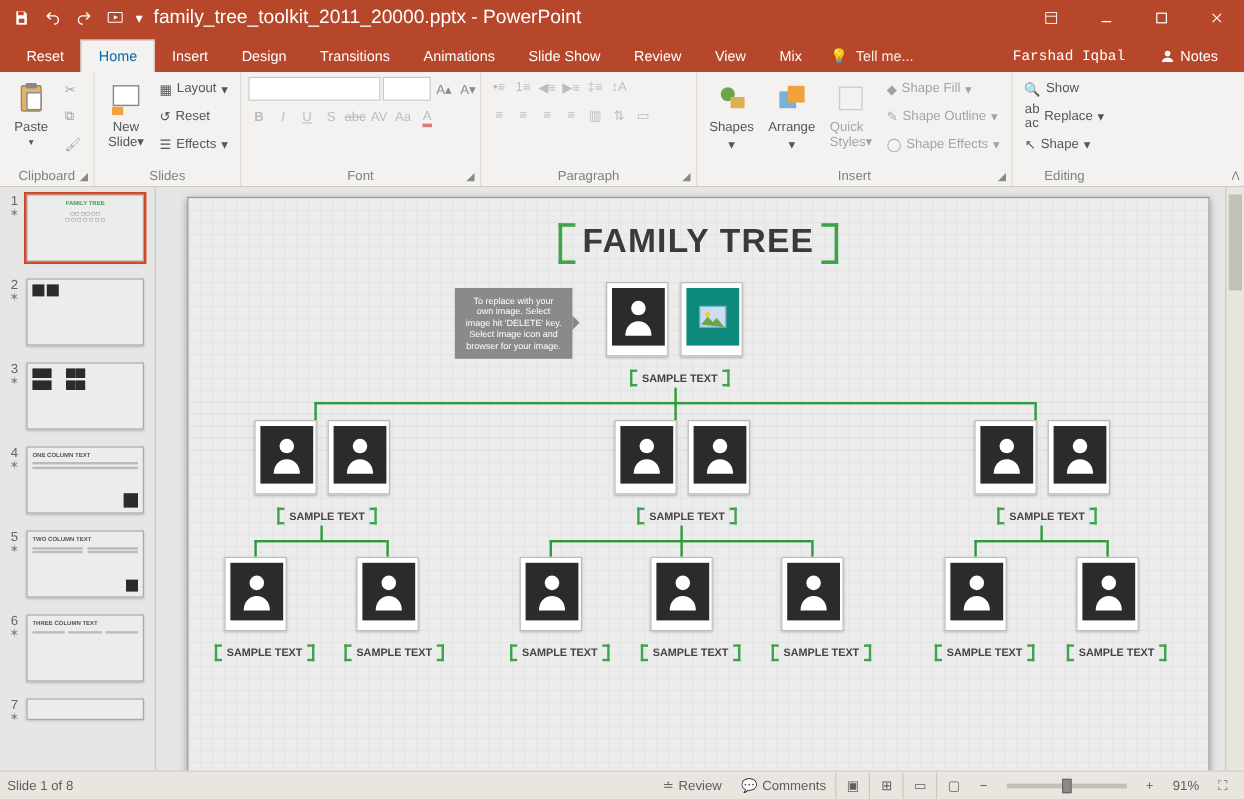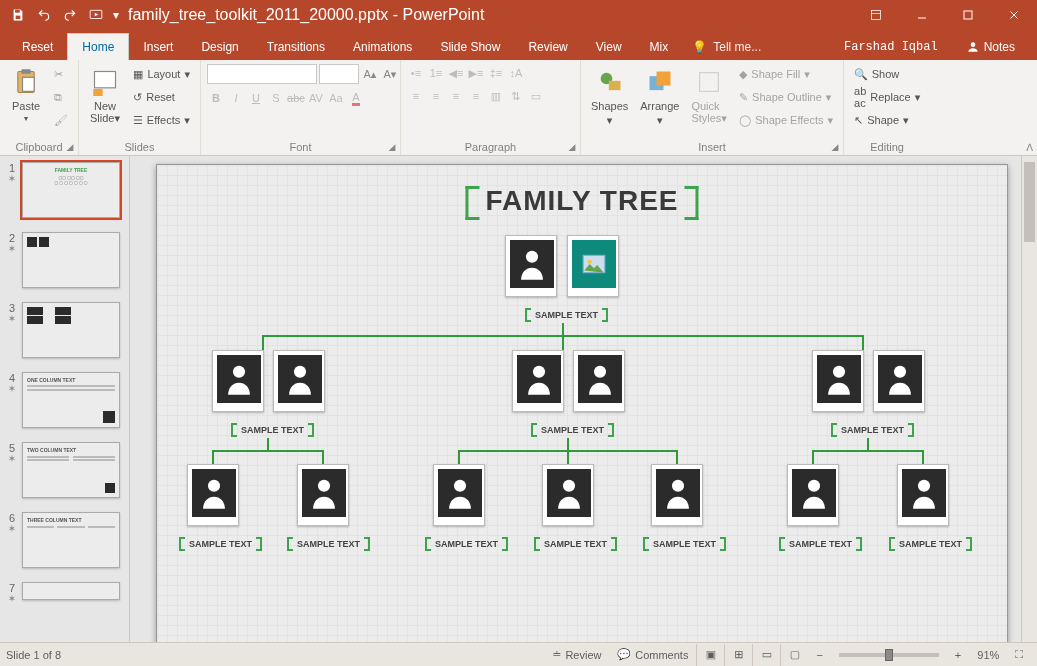--- a/index.html
+++ b/index.html
@@ -440,20 +440,21 @@
     </div>
   </div>
 
   <div class="canvas-area">
     <div class="slide-canvas">
 
       <div class="title">
         <span class="bracket-l"></span><span>FAMILY TREE</span><span class="bracket-r"></span>
       </div>
 
+      <div class="tip-box tip-left" style="top:75px; left:222px">To replace with your own image. Select image hit 'DELETE' key. Select image icon and browser for your image.</div>
 
       <div class="photo" style="top:70px; left:348px; width:52px">
           <div class="inner" style="width:44px;height:48px">
             <svg width="30" height="34" viewBox="0 0 24 28">
               <circle cx="12" cy="8" r="5"></circle>
               <path d="M3 27c0-6 4-10 9-10s9 4 9 10z"></path>
             </svg>
           </div>
         </div>
       <div class="photo teal" style="top:70px; left:410px; width:52px">

